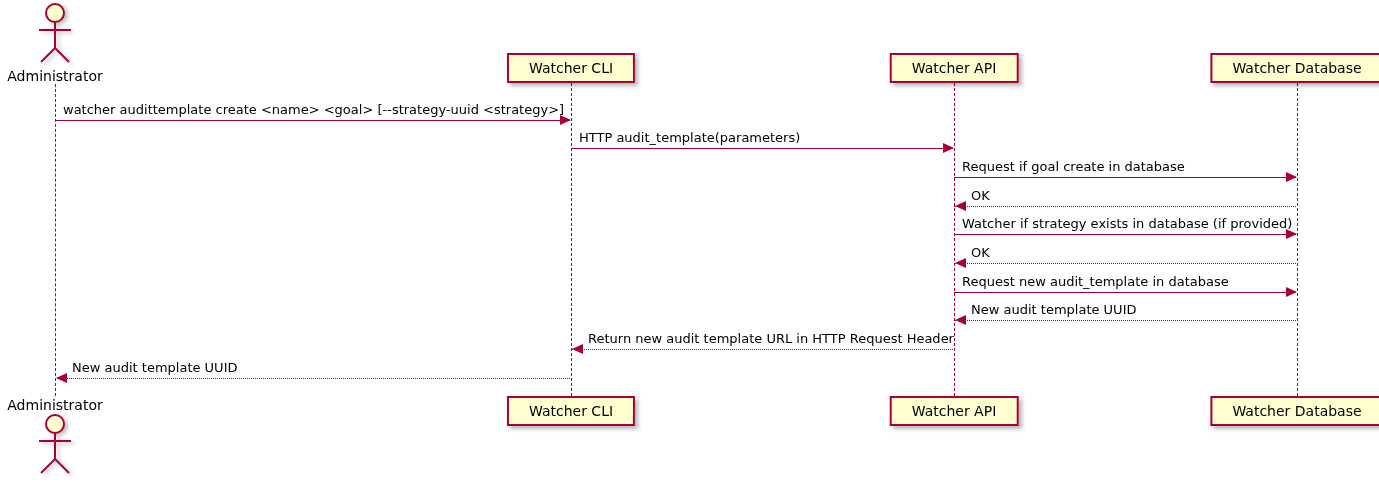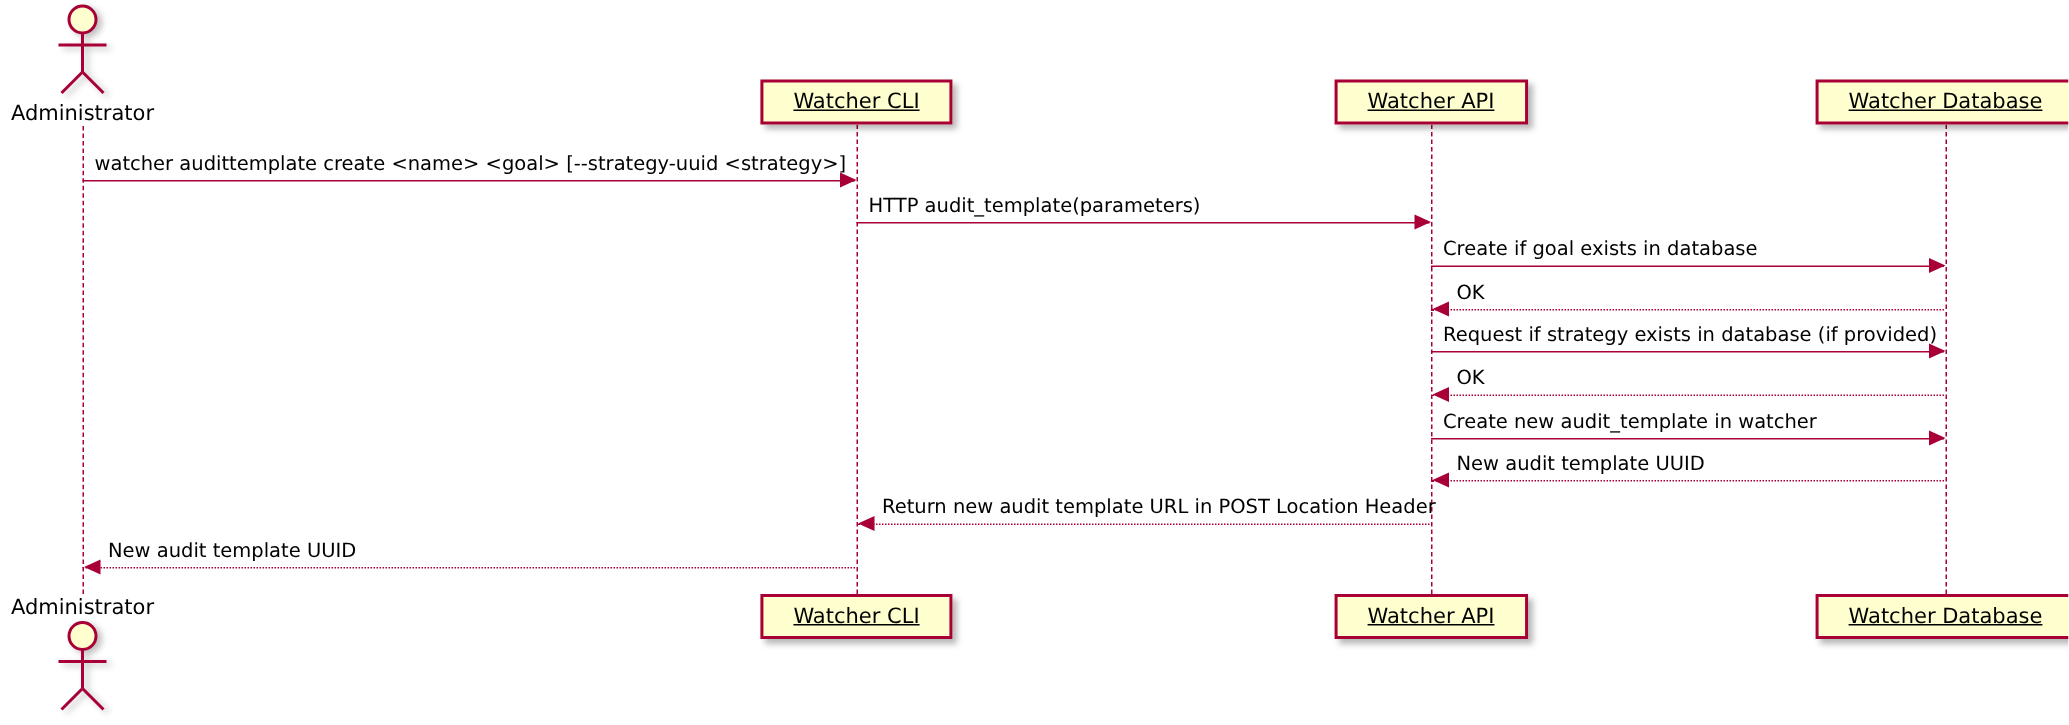--- a/index.html
+++ b/index.html
@@ -6,21 +6,21 @@
   .canvas {
     position:relative; width:1379px; height:483px;
     background:#ffffff; overflow:hidden;
     font-family:"DejaVu Sans","Liberation Sans",sans-serif;
     color:#000;
   }
   .pbox {
     position:absolute; transform:translateX(-50%);
     background:#FEFECE; border:2px solid #A80036;
     padding:5px 20px; font-size:14px; line-height:16px;
-    white-space:nowrap; box-shadow:3px 3px 4px rgba(0,0,0,0.28);text-decoration:underline;
+    white-space:nowrap; box-shadow:3px 3px 4px rgba(0,0,0,0.28);
   }
   .actor-label {
     position:absolute; transform:translateX(-50%);
     font-size:14px; line-height:15px; white-space:nowrap;
   }
   .actor-svg { position:absolute; filter:drop-shadow(3px 2px 2px rgba(0,0,0,0.25)); }
   .lifeline { position:absolute; width:0; border-left:1px dashed #A80036; }
   .msg-line { position:absolute; height:0; border-top:1px solid #A80036; }
   .msg-line.dashed { border-top:1px dotted #A80036; }
   .arrow-head { position:absolute; width:0; height:0;
@@ -64,36 +64,36 @@
       <div class="pbox" style="left: 1297px; top: 53px;">Watcher Database</div>
       <div class="pbox" style="left: 1297px; top: 396px;">Watcher Database</div>
       <div class="msg-line" style="left: 55px; top: 120px; width: 515px;"></div>
       <div class="arrow-head right" style="left: 560px; top: 115px;"></div>
       <div class="msg-label" style="left: 63px; top: 102px; text-align: center;">watcher audittemplate create &lt;name&gt; &lt;goal&gt; [--strategy-uuid &lt;strategy&gt;]</div>
       <div class="msg-line" style="left: 571px; top: 148px; width: 382px;"></div>
       <div class="arrow-head right" style="left: 943px; top: 143px;"></div>
       <div class="msg-label" style="left: 579px; top: 130px;">HTTP audit_template(parameters)</div>
       <div class="msg-line" style="left: 954px; top: 177px; width: 342px;"></div>
       <div class="arrow-head right" style="left: 1286px; top: 172px;"></div>
-      <div class="msg-label" style="left: 962px; top: 159px;">Create if goal exists in database</div>
+      <div class="msg-label" style="left: 962px; top: 159px;">Request if goal create in database</div>
       <div class="msg-line dashed" style="left: 954px; top: 206px; width: 342px;"></div>
       <div class="arrow-head left" style="left: 955px; top: 201px;"></div>
       <div class="msg-label" style="left: 971px; top: 188px;">OK</div>
       <div class="msg-line" style="left: 954px; top: 234px; width: 342px;"></div>
       <div class="arrow-head right" style="left: 1286px; top: 229px;"></div>
-      <div class="msg-label" style="left: 962px; top: 216px;">Request if strategy exists in database (if provided)</div>
+      <div class="msg-label" style="left: 962px; top: 216px;">Watcher if strategy exists in database (if provided)</div>
       <div class="msg-line dashed" style="left: 954px; top: 263px; width: 342px;"></div>
       <div class="arrow-head left" style="left: 955px; top: 258px;"></div>
       <div class="msg-label" style="left: 971px; top: 245px;">OK</div>
       <div class="msg-line" style="left: 954px; top: 292px; width: 342px;"></div>
       <div class="arrow-head right" style="left: 1286px; top: 287px;"></div>
-      <div class="msg-label" style="left: 962px; top: 274px;">Create new audit_template in watcher</div>
+      <div class="msg-label" style="left: 962px; top: 274px;">Request new audit_template in database</div>
       <div class="msg-line dashed" style="left: 954px; top: 320px; width: 342px;"></div>
       <div class="arrow-head left" style="left: 955px; top: 315px;"></div>
       <div class="msg-label" style="left: 971px; top: 302px;">New audit template UUID</div>
       <div class="msg-line dashed" style="left: 571px; top: 349px; width: 382px;"></div>
       <div class="arrow-head left" style="left: 572px; top: 344px;"></div>
-      <div class="msg-label" style="left: 588px; top: 331px;">Return new audit template URL in POST Location Header</div>
+      <div class="msg-label" style="left: 588px; top: 331px;">Return new audit template URL in HTTP Request Header</div>
       <div class="msg-line dashed" style="left: 55px; top: 378px; width: 515px;"></div>
       <div class="arrow-head left" style="left: 56px; top: 373px;"></div>
       <div class="msg-label" style="left: 72px; top: 360px;">New audit template UUID</div>
     </div>
 </div>
 
 </body></html>

